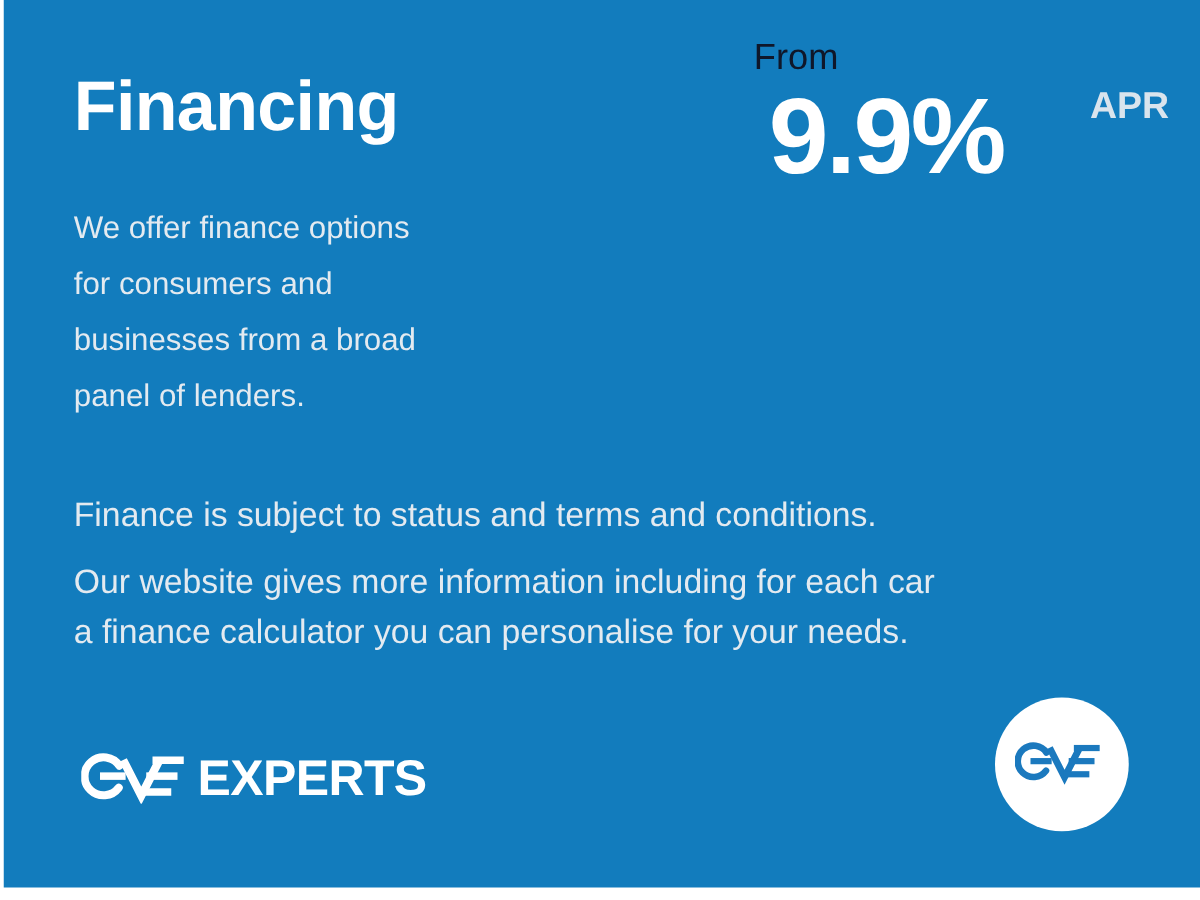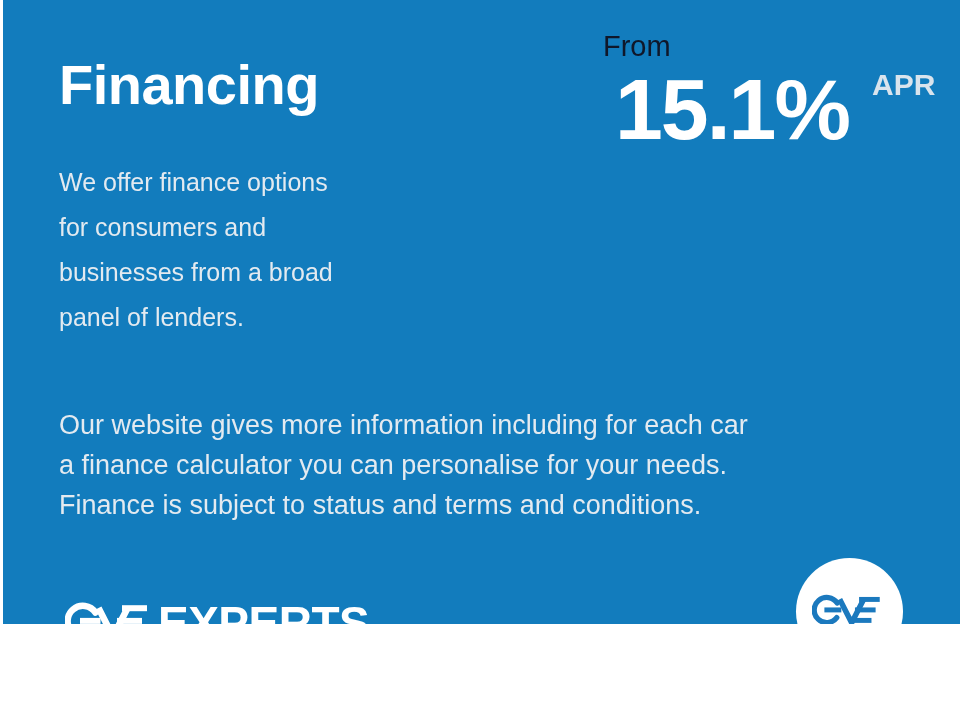--- a/index.html
+++ b/index.html
@@ -12,21 +12,21 @@
     height: 720px;
     overflow: hidden;
     font-family: "Liberation Sans", sans-serif;
   }
 
   #slide {
     position: absolute;
     left: 3px;
     top: 0px;
     width: 957px;
-    height: 624px;
+    height: 710px;
     background: #127CBD;
     overflow: hidden;
   }
 
   
   #title {
     position: absolute;
     left: 56px;
     top: 57px;
     font-size: 56px;
@@ -109,21 +109,21 @@
   #wordmark {
     position: absolute;
     left: 62px;
     top: 600px;
     height: 46px;
     display: flex;
     align-items: center;
   }
   #wordmark-mark { display: block; }
   #wordmark-text {
-    font-size: 46px;
+    font-size: 40px;
     font-weight: bold;
     color: #ffffff;
     letter-spacing: -0.5px;
     line-height: 1;
     margin-left: 1px;
     white-space: nowrap;
   }
 
   
   #badge {
@@ -142,33 +142,33 @@
 </style>
 </head>
 <body>
 
 <div id="slide">
 
   <div id="title">Financing</div>
 
   <div id="apr-block">
     <div id="apr-from">From</div>
-    <div id="apr-rate">15.1%</div>
+    <div id="apr-rate">9.9%</div>
     <div id="apr-suffix">APR</div>
   </div>
 
   <div id="intro">We offer finance options
 for consumers and
 businesses from a broad
 panel of lenders.</div>
 
   <div id="fineprint">
+    <div class="fine-line" id="fine-1">Finance is subject to status and terms and conditions.</div>
     <div class="fine-line" id="fine-2">Our website gives more information including for each car
 a finance calculator you can personalise for your needs.</div>
-    <div class="fine-line" id="fine-1">Finance is subject to status and terms and conditions.</div>
   </div>
 
   <div id="wordmark">
     <span id="wordmark-mark">
       <svg width="92" height="44" viewBox="0 0 92 44" xmlns="http://www.w3.org/2000/svg">
 
         <path d="M30.5 13.6
                  A15.2 15.2 0 1 0 30.0 31.2" fill="none" stroke="#ffffff" stroke-width="6.4" stroke-linecap="round"></path>
         <rect x="15.0" y="18.9" width="20.5" height="6.0" fill="#ffffff"></rect>
 

